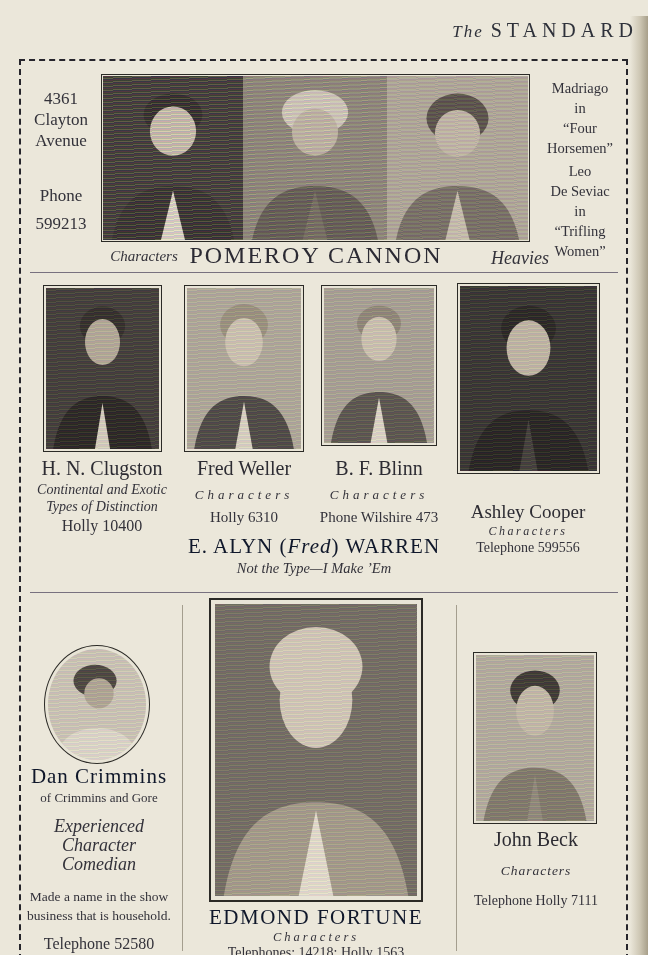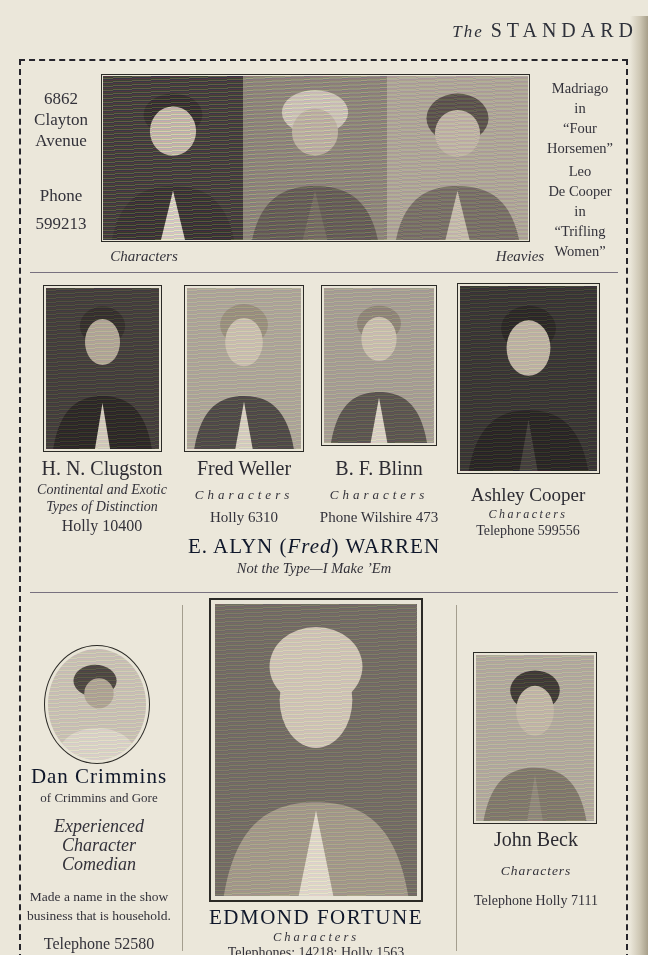--- a/index.html
+++ b/index.html
@@ -64,21 +64,21 @@
   <div class="edge-bottom"></div>
 
   <div class="abs masthead">
     <div>
       <span class="mast-the">The</span><span class="mast-main">STANDARD</span>
     </div>
   </div>
 
   <div class="abs border-frame"></div>
 
-  <div class="abs ctr ml" style="left:20px;top:72px;width:82px;font-size:17px;line-height:21px;">6862
+  <div class="abs ctr ml" style="left:20px;top:72px;width:82px;font-size:17px;line-height:21px;">4361
 Clayton
 Avenue</div>
   <div class="abs ctr ml" style="left:20px;top:166px;width:82px;font-size:17px;line-height:28px;">Phone
 599213</div>
 
   <div class="abs photo" style="left:101px;top:58px;width:429px;height:168px;">
     <div class="img strip" style="inset:1px;">
       <div class="seg" style="width:140px;--bg:#2f2d29;--hair:#1e1c19;--face:#cfc6b4;--body:#23211e;--shirt:#e6e1d2;">
         <svg viewBox="0 0 100 140" preserveAspectRatio="none">
           <rect width="100" height="140" style="fill:var(--bg)"></rect>
@@ -107,27 +107,28 @@
         </svg>
       </div>
     </div>
   </div>
 
   <div class="abs ctr ml" style="left:534px;top:62px;width:92px;font-size:14.5px;line-height:20px;">Madriago
 in
 “Four
 Horsemen”</div>
   <div class="abs ctr ml" style="left:534px;top:145px;width:92px;font-size:14.5px;line-height:20px;">Leo
-De Cooper
+De Seviac
 in
 “Trifling
 Women”</div>
 
   <div class="abs ctr ital" style="left:98px;top:232px;width:92px;font-size:15px;">Characters</div>
-  <div class="abs ctr ital" style="left:478px;top:232px;width:84px;font-size:15px;">Heavies</div>
+  <div class="abs ctr caps" style="left:185px;top:226px;width:262px;font-size:24px;color:#2b2a33;">POMEROY CANNON</div>
+  <div class="abs ctr ital" style="left:478px;top:232px;width:84px;font-size:18px;">Heavies</div>
 
   <div class="abs rule" style="left:30px;top:256px;width:588px;"></div>
 
   <div class="abs photo" style="left:43px;top:269px;width:119px;height:167px;--bg:#3a3733;--hair:#2a2723;--face:#b4ab99;--body:#201e1b;--shirt:#d8d2c2;">
     <div class="img">
         <svg viewBox="0 0 100 140" preserveAspectRatio="none">
       <rect width="100" height="140" style="fill:var(--bg)"></rect>
       <ellipse cx="50" cy="33" rx="20" ry="17" style="fill:var(--hair)"></ellipse>
       <ellipse cx="50" cy="47" rx="15.5" ry="20" style="fill:var(--face)"></ellipse>
       <path d="M6,142 C12,103 30,94 50,94 C70,94 88,103 94,142 Z" style="fill:var(--body)"></path>
@@ -178,21 +179,21 @@
   <div class="abs ctr" style="left:180px;top:441px;width:128px;">
     <div class="name-lg">Fred Weller</div>
     <div class="chars" style="margin-top:7px;">Characters</div>
     <div class="phone-sm" style="margin-top:6px;">Holly 6310</div>
   </div>
   <div class="abs ctr" style="left:309px;top:441px;width:140px;">
     <div class="name-lg">B. F. Blinn</div>
     <div class="chars" style="margin-top:7px;">Characters</div>
     <div class="phone-sm" style="margin-top:6px;font-family:Liberation Serif, serif;">Phone Wilshire 473</div>
   </div>
-  <div class="abs ctr" style="left:452px;top:468px;width:152px;">
+  <div class="abs ctr" style="left:452px;top:485px;width:152px;">
     <div style="font-size:19px;color:#2d2c33;">Ashley Cooper</div>
     <div class="chars" style="font-size:12px;letter-spacing:2.5px;margin-top:1px;">Characters</div>
     <div style="font-size:14px;margin-top:1px;">Telephone 599556</div>
   </div>
 
   <div class="abs ctr" style="left:140px;top:518px;width:348px;">
     <div class="name-xl">
       <span>E. ALYN (</span><span class="ital">Fred</span><span>) WARREN</span>
     </div>
     <div class="ital" style="font-size:14.5px;margin-top:1px;">Not the Type—I Make ’Em</div>

